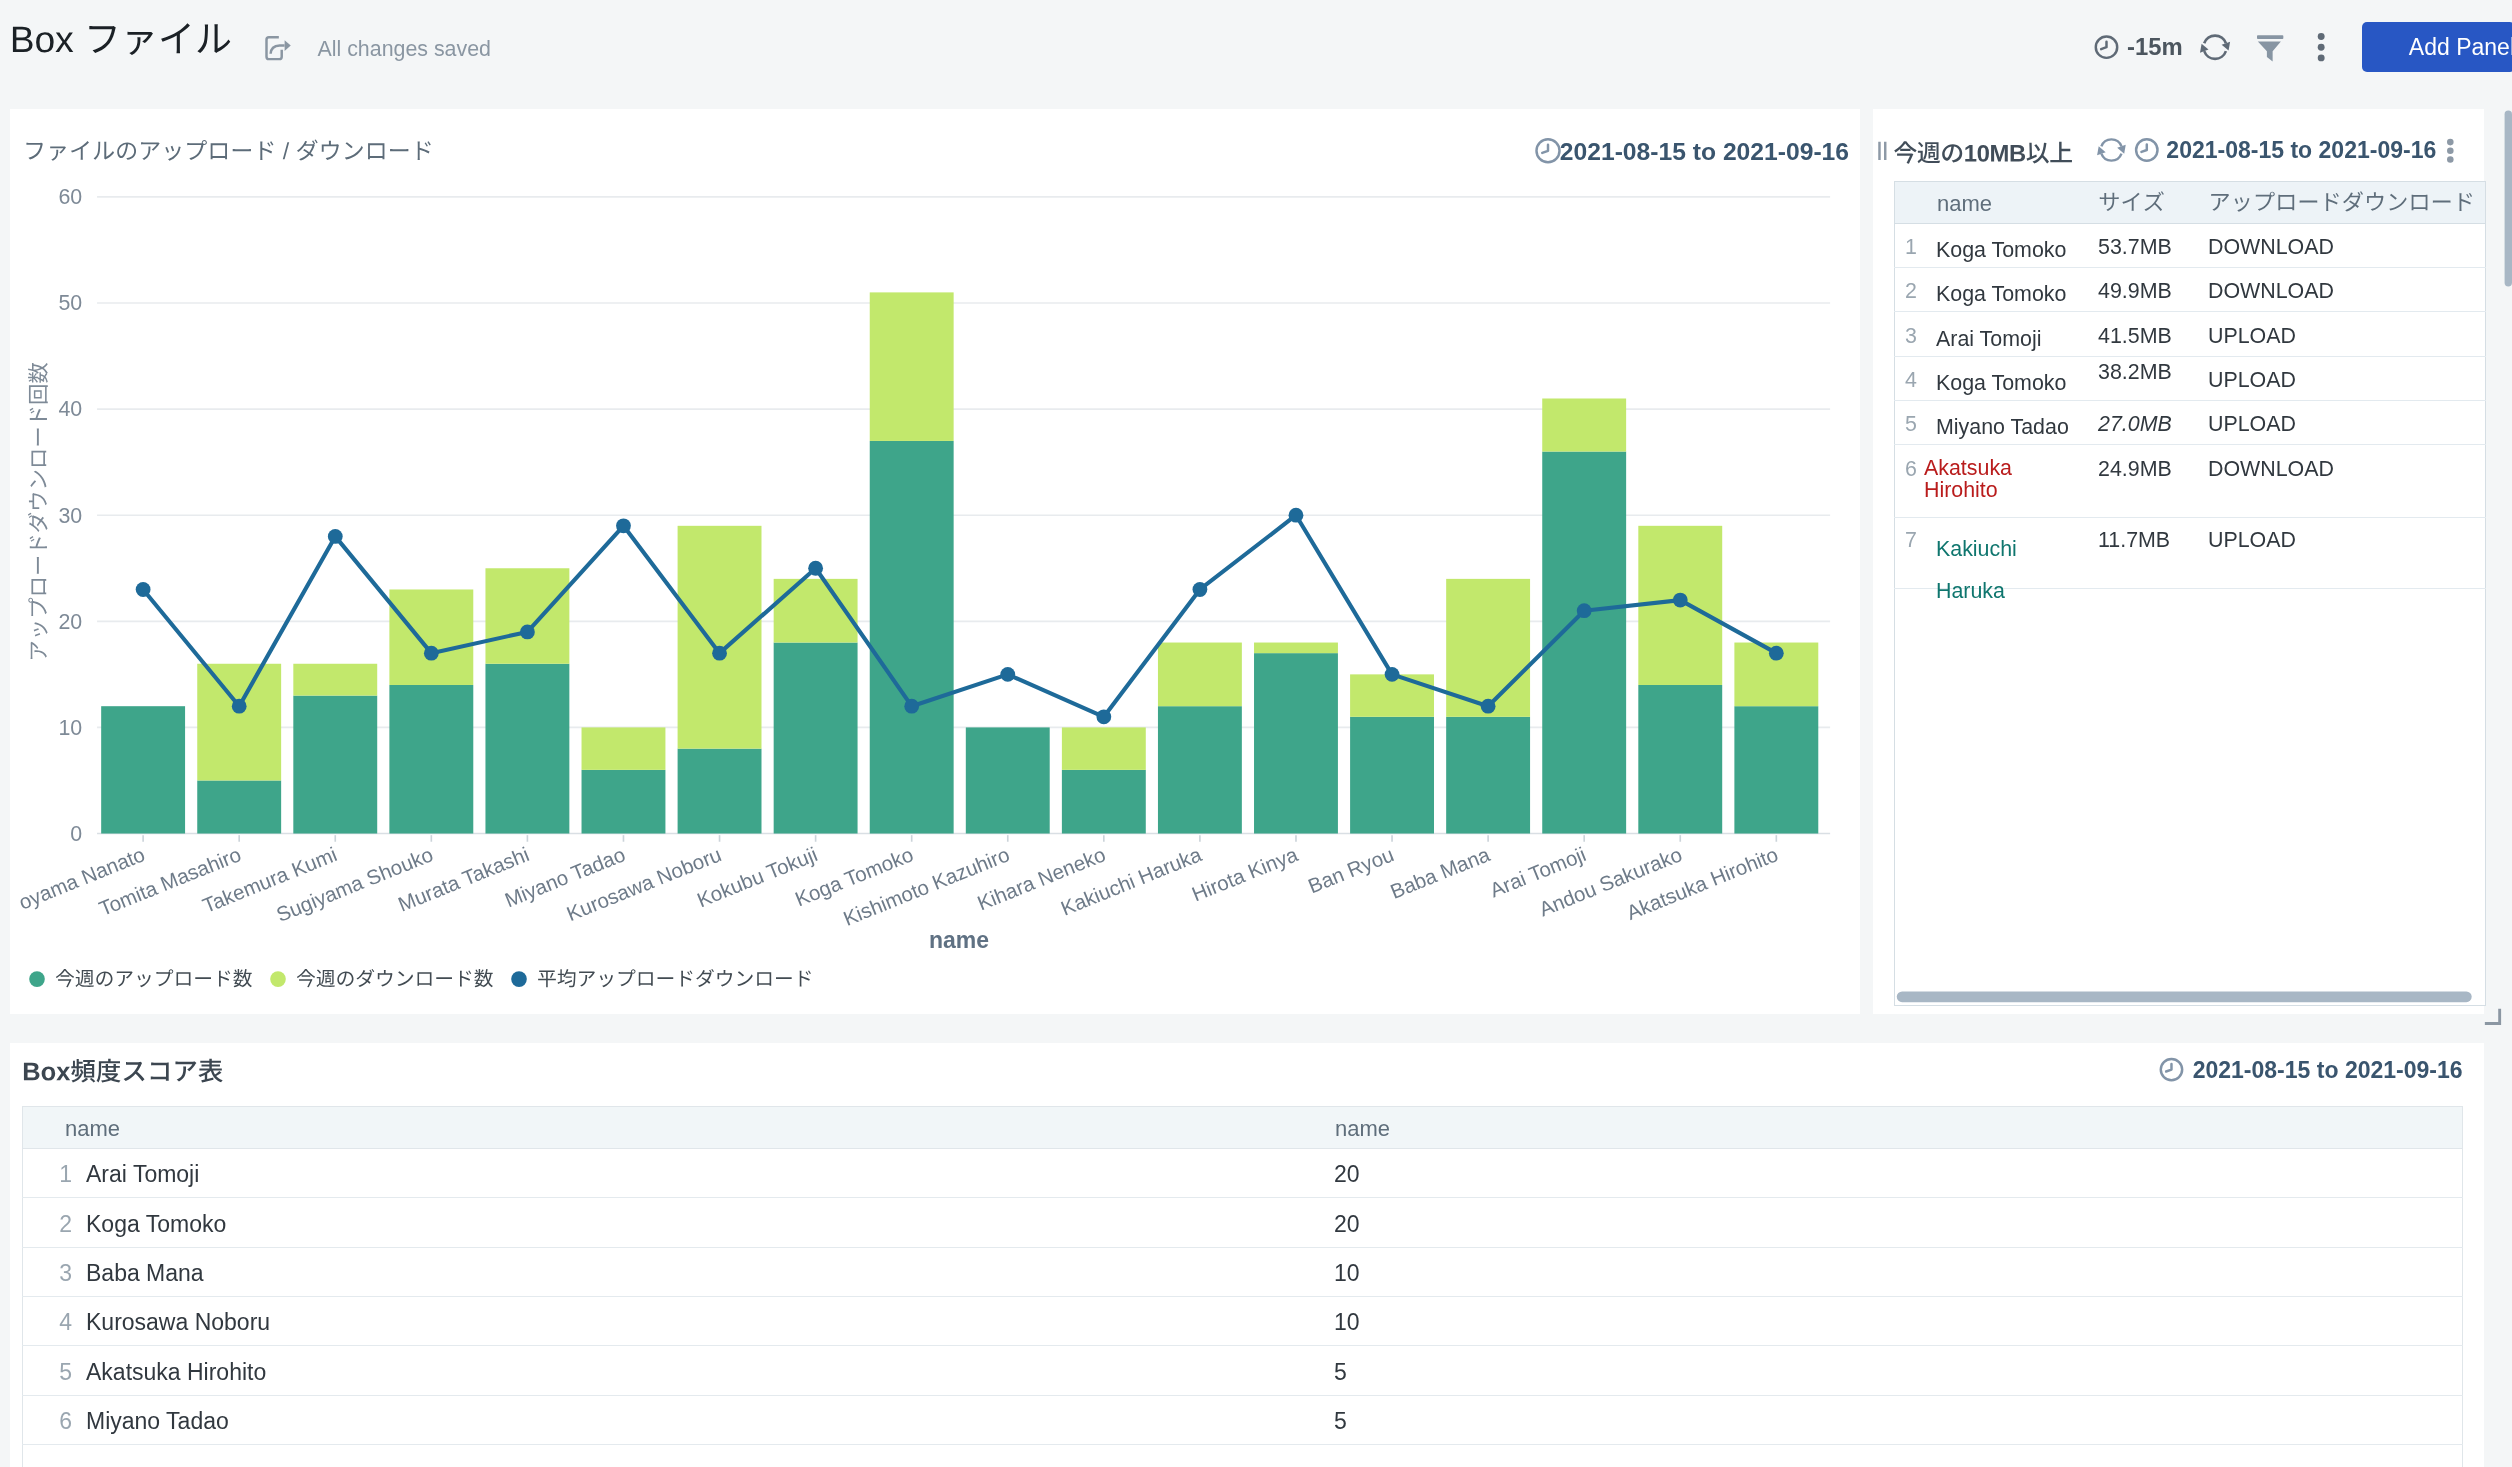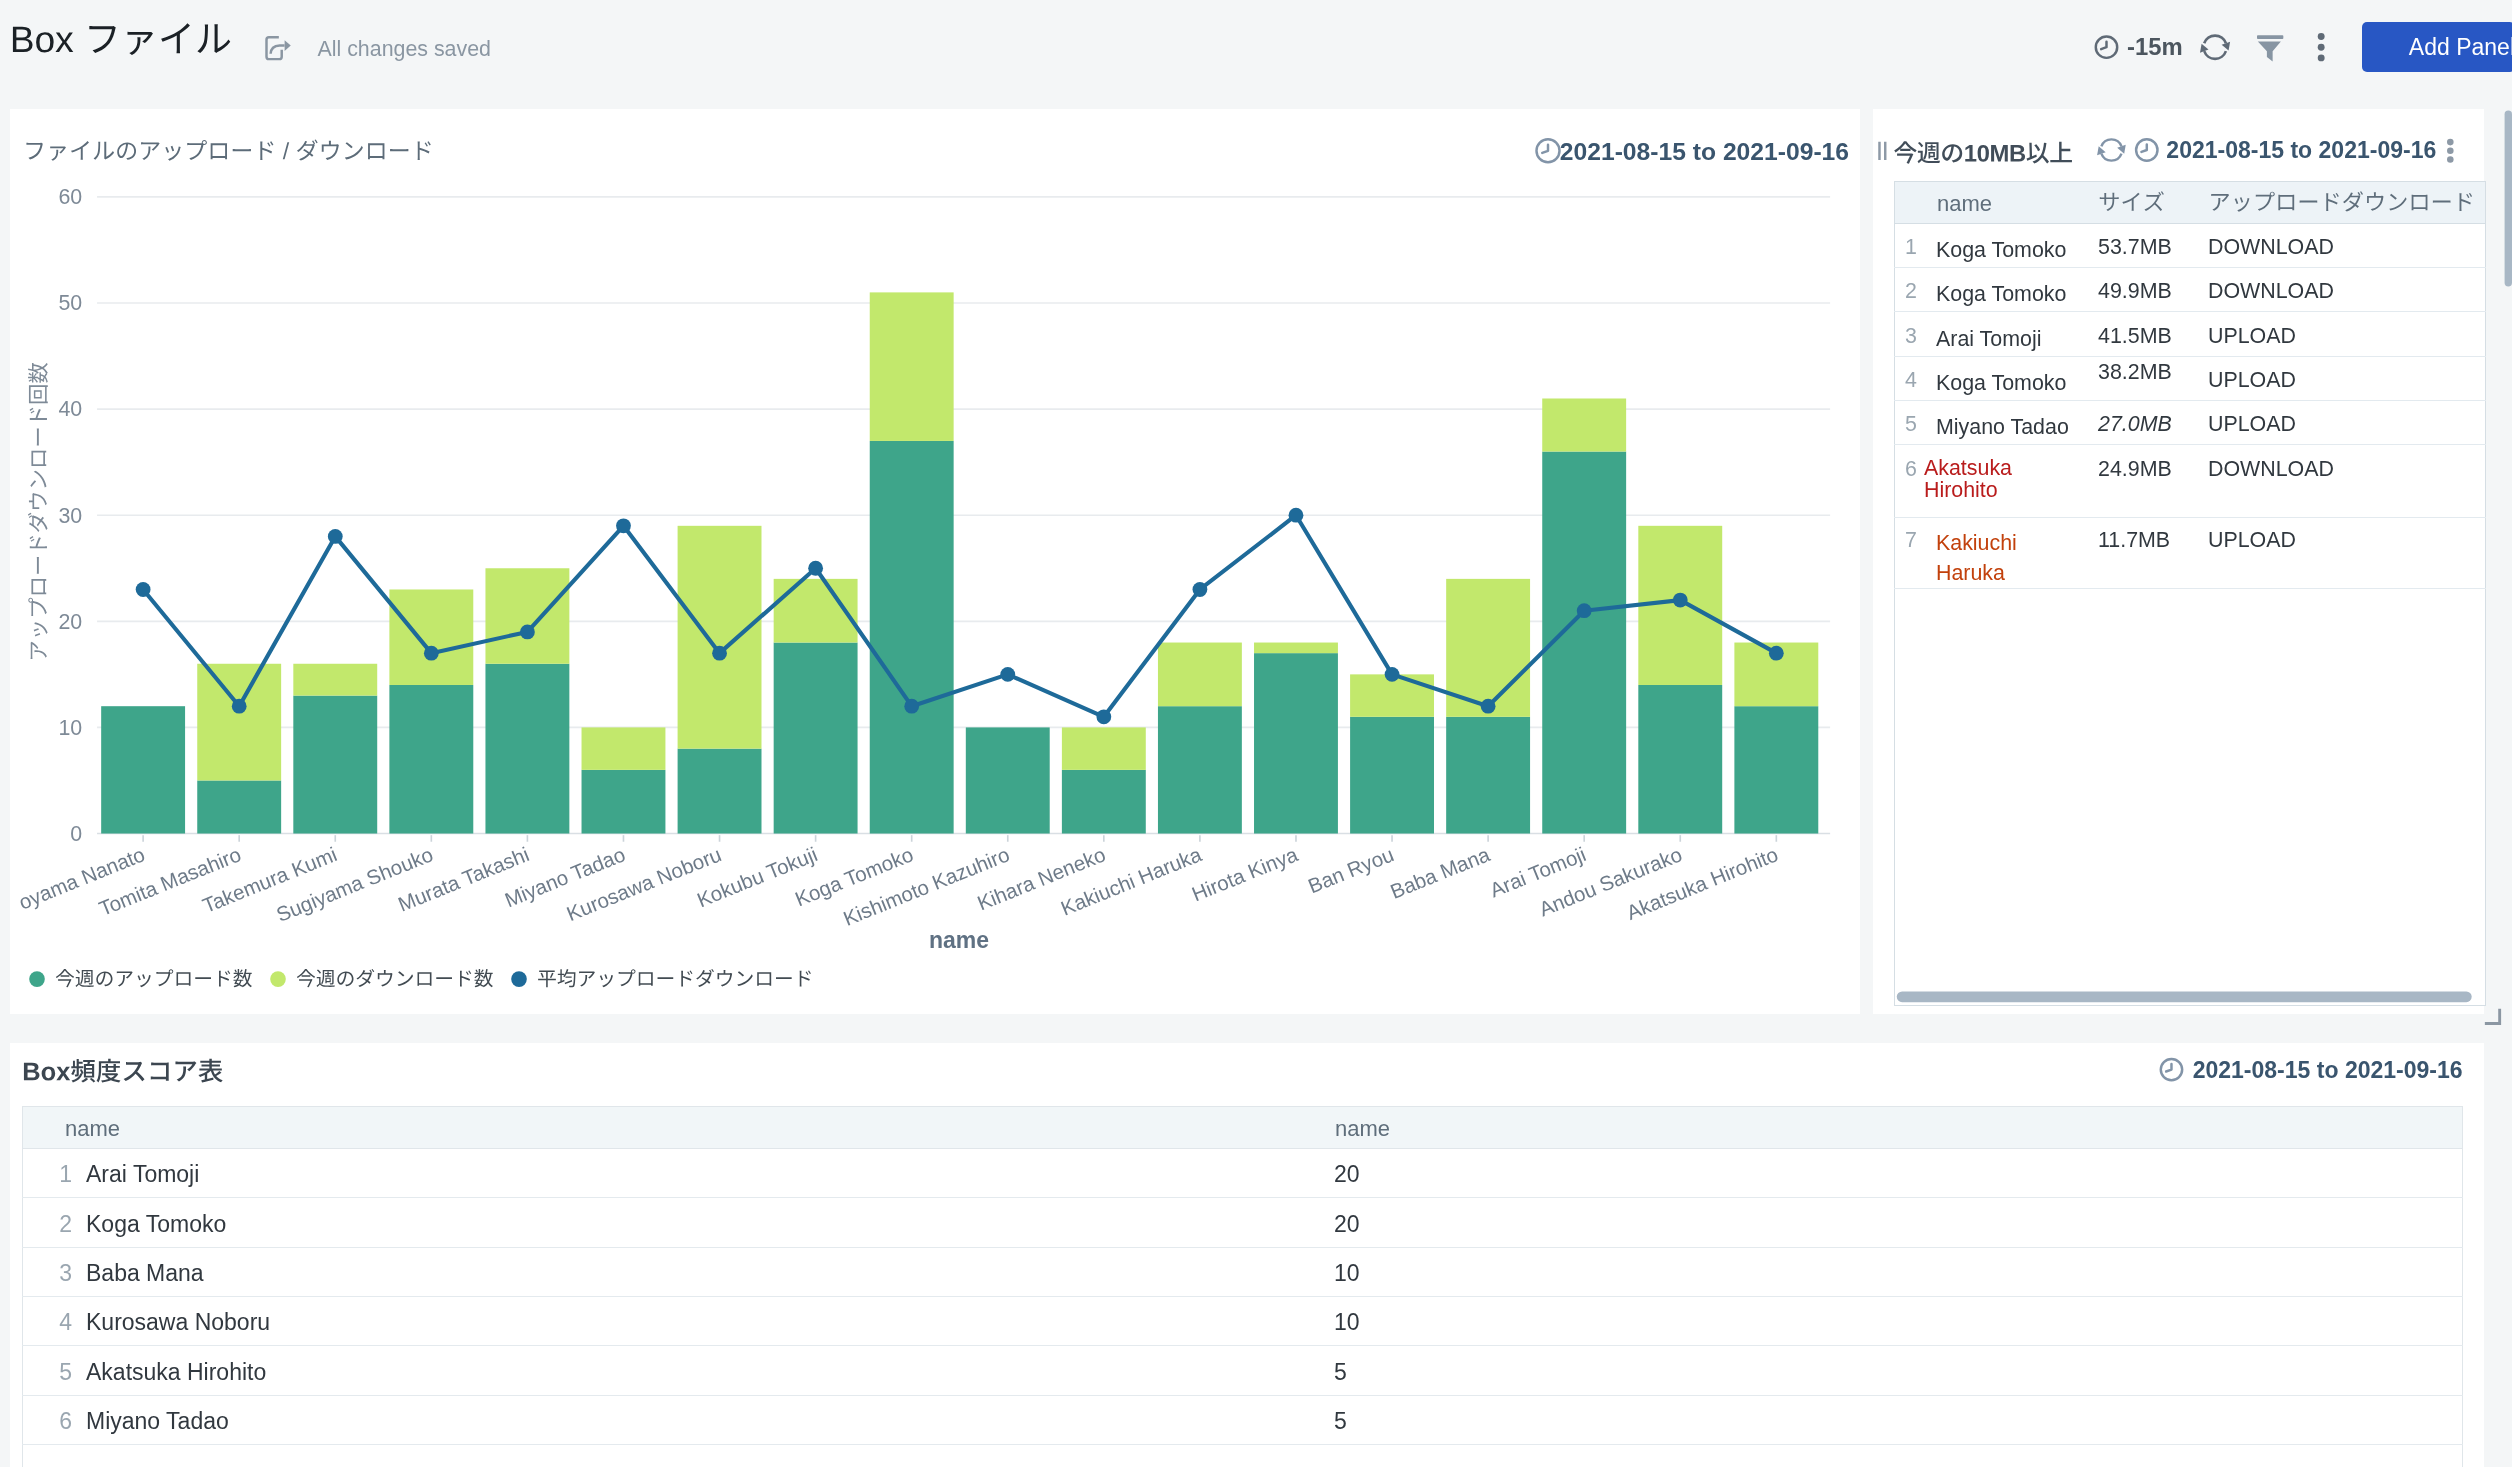--- a/index.html
+++ b/index.html
@@ -46,21 +46,21 @@
 <div style="position:absolute;left:314px;top:10.7px;color:#31383f;">UPLOAD</div>
 </div>
 <div style="position:absolute;left:1894px;top:446px;width:592px;height:72px;border-bottom:1.6px solid #e3eaef;">
 <div style="position:absolute;right:569px;top:10.7px;color:#9aa6b0;">6</div>
 <div style="position:absolute;left:30px;top:10.7px;line-height:22px;color:#b91c1c;">Akatsuka<br>Hirohito</div>
 <div style="position:absolute;left:204px;top:10.7px;color:#31383f;">24.9MB</div>
 <div style="position:absolute;left:314px;top:10.7px;color:#31383f;">DOWNLOAD</div>
 </div>
 <div style="position:absolute;left:1894px;top:517px;width:592px;height:72px;border-bottom:1.6px solid #e3eaef;">
 <div style="position:absolute;right:569px;top:10.7px;color:#9aa6b0;">7</div>
-<div style="position:absolute;left:42px;top:10.7px;line-height:30px;color:#c2410c;">Kakiuchi<br>Haruka</div>
+<div style="position:absolute;left:42px;top:10.7px;line-height:42px;color:#0f766e;">Kakiuchi<br>Haruka</div>
 <div style="position:absolute;left:204px;top:10.7px;color:#31383f;">11.7MB</div>
 <div style="position:absolute;left:314px;top:10.7px;color:#31383f;">UPLOAD</div>
 </div>
 </div>
 
 <div style="position:absolute;left:22px;top:1106px;width:2441px;height:378px;border:1.6px solid #e0e6ea;background:#fff;"></div>
 <div style="position:absolute;left:22px;top:1106px;width:2441px;height:43px;background:#f1f6f8;border:1.6px solid #e0e6ea;font-size:22px;color:#5f6e7b;">
 <div style="position:absolute;left:42px;top:9px;">name</div>
 <div style="position:absolute;left:1312px;top:9px;">name</div>
 </div>

